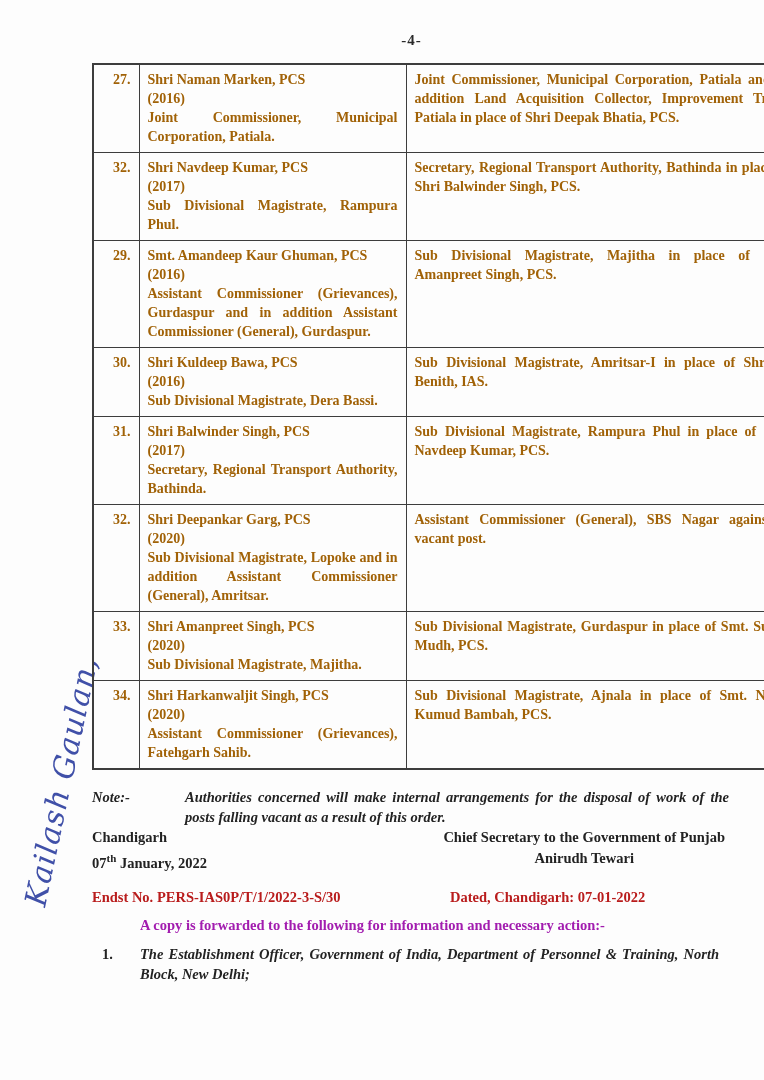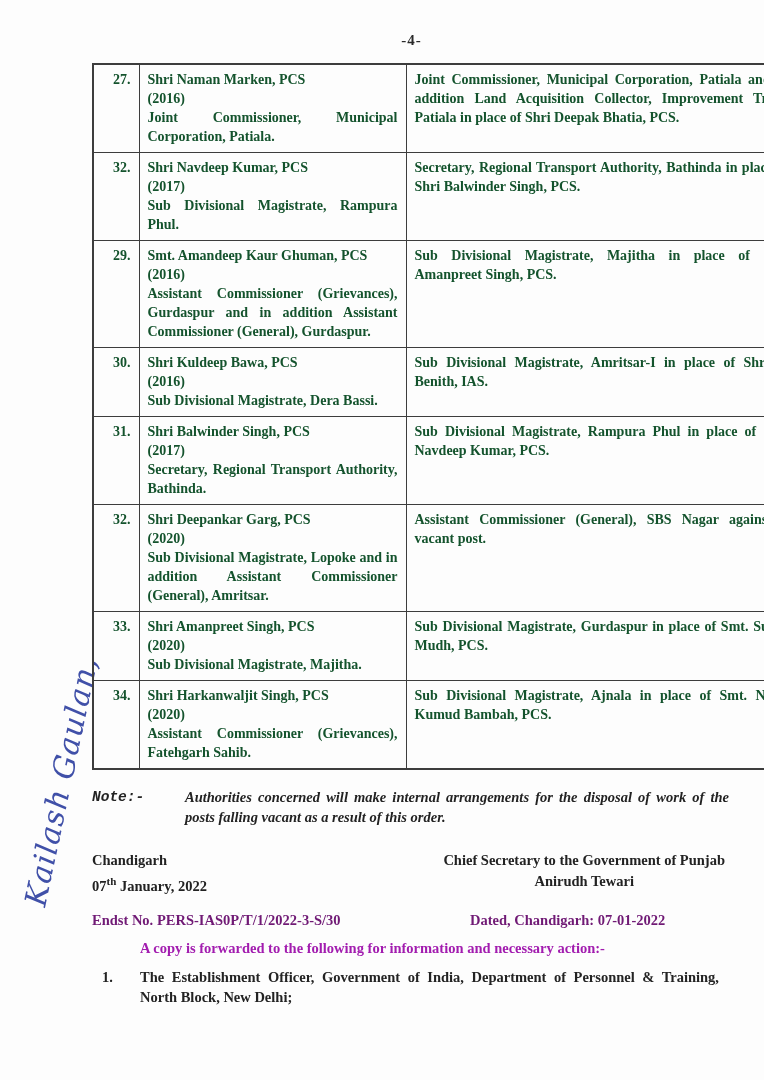--- a/index.html
+++ b/index.html
@@ -23,57 +23,57 @@
   }
   table.order-table {
     border-collapse:collapse; width:639px; margin-top:14px;
     table-layout:fixed;
   }
   table.order-table td {
     border:1px solid #3d3d3d;
     vertical-align:top;
     font-size:14px; line-height:19px;
     padding:5px 8px 6px 8px;
-    color:#14532d;
+    color:#a16207;
     font-weight:600;
   }
   table.order-table { border:2px solid #3d3d3d; }
   td.c-sno { width:46px; text-align:right; padding-right:5px; }
   td.c-off { width:267px; }
   td.c-post { width:392px; text-align:justify; }
   .off-post { text-align:justify; }
   .note-row {
     display:flex; margin-top:17px; font-size:14.5px; line-height:20px;
     font-weight:bold; font-style:italic; color:#222;
   }
-  .note-label { width:93px; flex:none;font-family:Liberation Mono, monospace; }
+  .note-label { width:93px; flex:none; }
   .note-text { flex:1; text-align:justify; padding-right:2px; }
   .signoff {
-    display:flex; justify-content:space-between; margin-top:23px;
+    display:flex; justify-content:space-between; 
     font-size:14.5px; line-height:21px; font-weight:bold; color:#222;
   }
   .signoff-left { text-align:left; }
   .signoff-right { text-align:center; padding-right:6px; }
   sup { font-size:11px; vertical-align:super; }
   .endst-line {
     position:relative; margin-top:13px; font-size:14.5px; line-height:20px;
-    color:#701a75; font-weight:600;
+    color:#b91c1c; font-weight:600;
   }
-  .endst-dated { position:absolute; left:378px; top:0; white-space:nowrap; }
+  .endst-dated { position:absolute; left:358px; top:0; white-space:nowrap; }
   .bold { font-weight:bold; }
   .copy-line {
     margin-top:8px; margin-left:48px; font-size:14.5px; line-height:20px;
     color:#a21caf; font-weight:600;
   }
   .recipient {
     display:flex; margin-top:9px; font-size:14.5px; line-height:20px;
     color:#232323; font-weight:600;
   }
   .recipient-sno { width:48px; flex:none; padding-left:10px; }
-  .recipient-text { flex:1; text-align:justify; padding-right:12px; }
+  .recipient-text { flex:1; text-align:justify; padding-right:12px;font-style:italic; }
   .signature {
     position:absolute; left:-52px; top:772px; width:230px; height:44px;
     text-align:center;
     transform:rotate(-78deg);
     font-family:"DejaVu Serif", serif; font-style:italic;
     font-size:30px; letter-spacing:1px;
     user-select:none; white-space:nowrap;
   }
 </style>
 </head>

